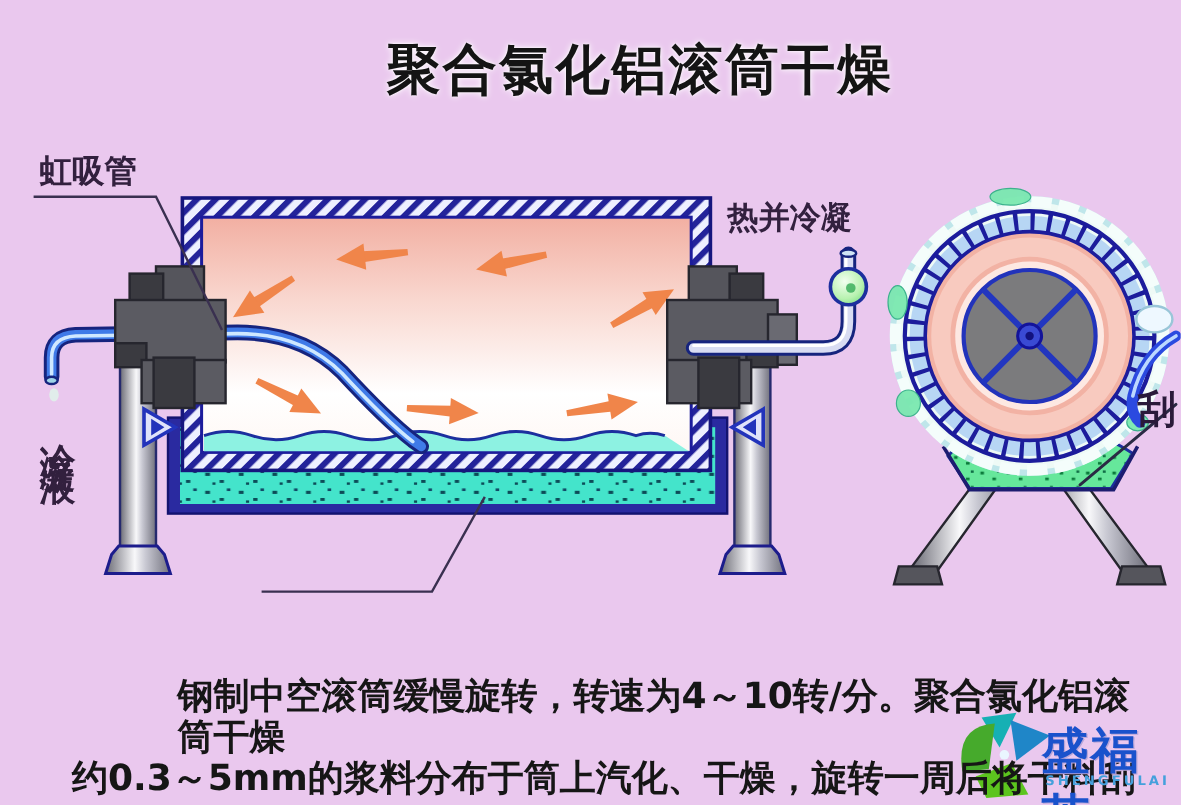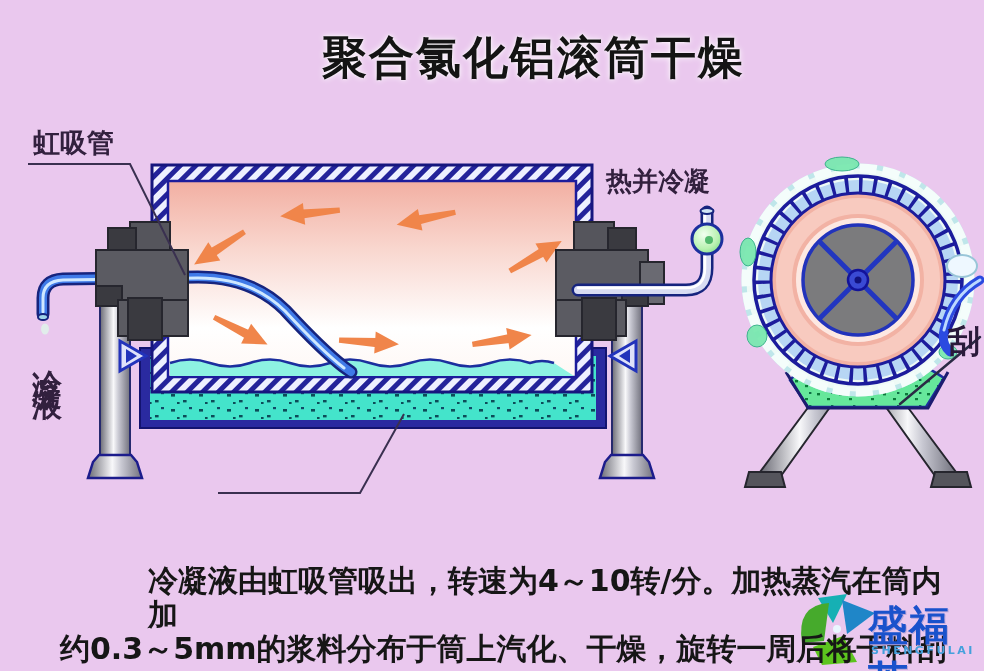--- a/index.html
+++ b/index.html
@@ -203,20 +203,20 @@
   </g>
 </svg>
 
 <div class="title">聚合氯化铝滚筒干燥</div>
 <div class="lbl lbl-siphon">虹吸管</div>
 <div class="lbl lbl-steam">热并冷凝</div>
 <div class="lbl lbl-cond">冷凝液</div>
 <div class="lbl lbl-scrape">刮</div>
 
 <div class="caption">
-  <div class="ind">冷凝液由虹吸管吸出，转速为4～10转/分。加热蒸汽在筒内加</div>
+  <div class="ind">钢制中空滚筒缓慢旋转，转速为4～10转/分。聚合氯化铝滚筒干燥</div>
   <div>约0.3～5mm的浆料分布于筒上汽化、干燥，旋转一周后将干料刮</div>
 </div>
 
 <div class="logo-text">盛福莱</div>
 <div class="logo-latin">SHENGFULAI</div>
 
 </div>
 
 </body></html>

